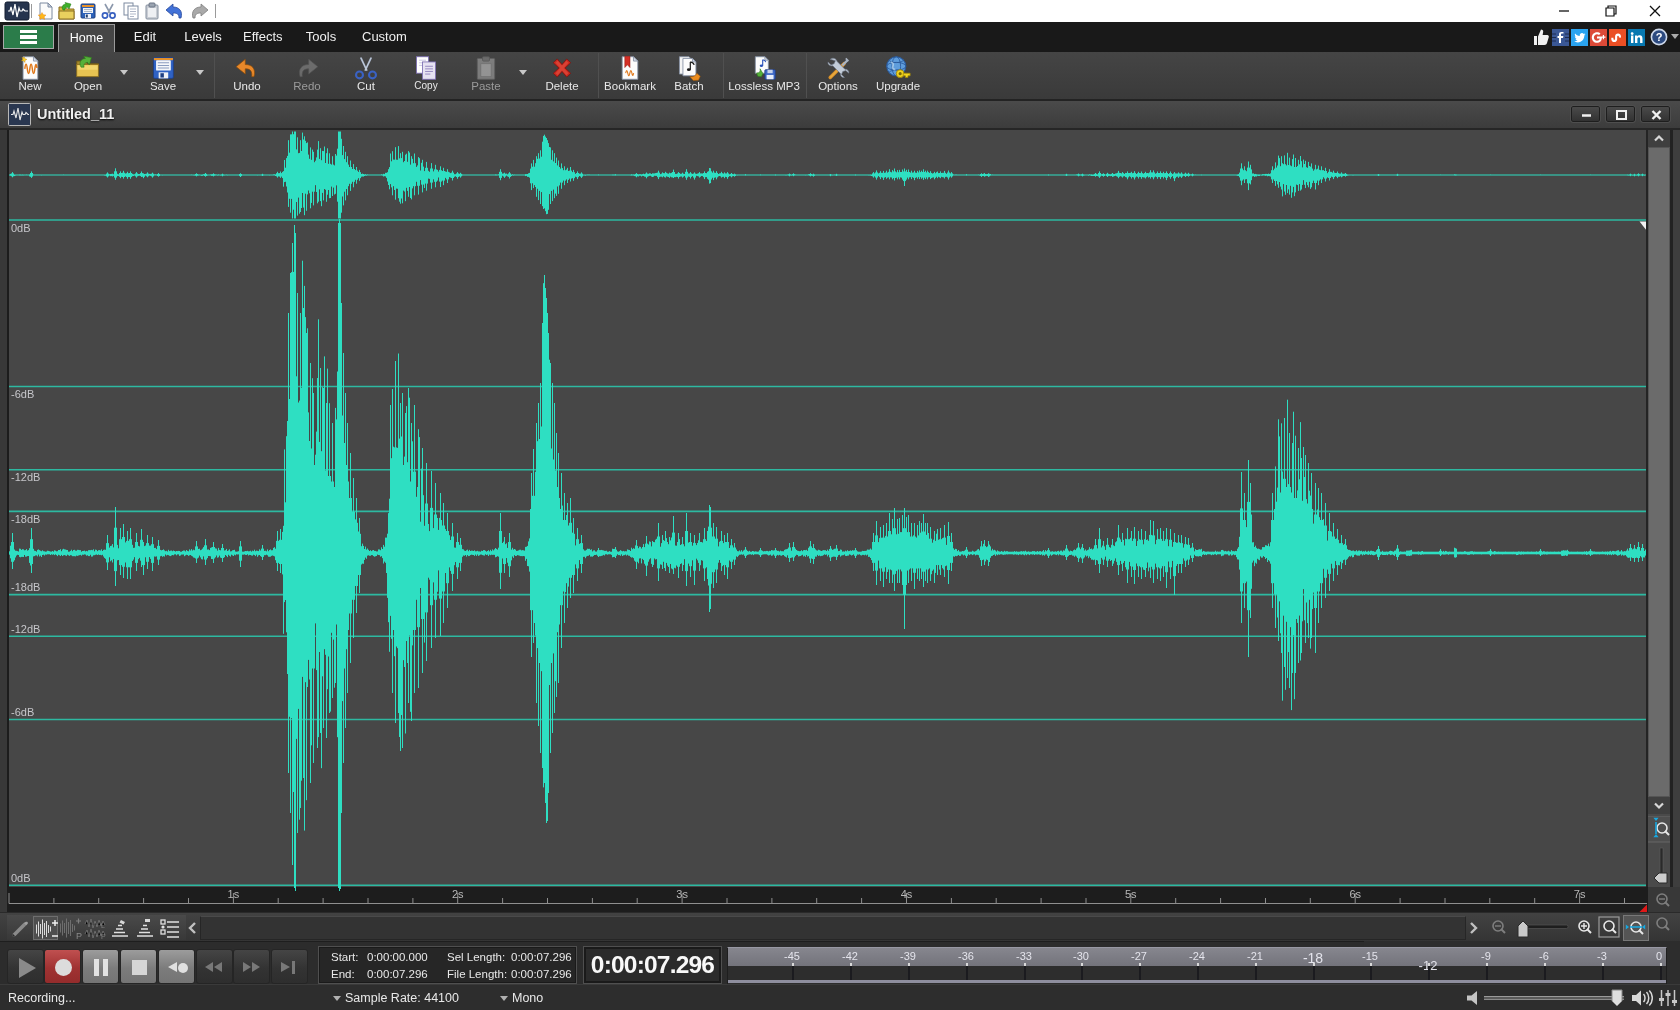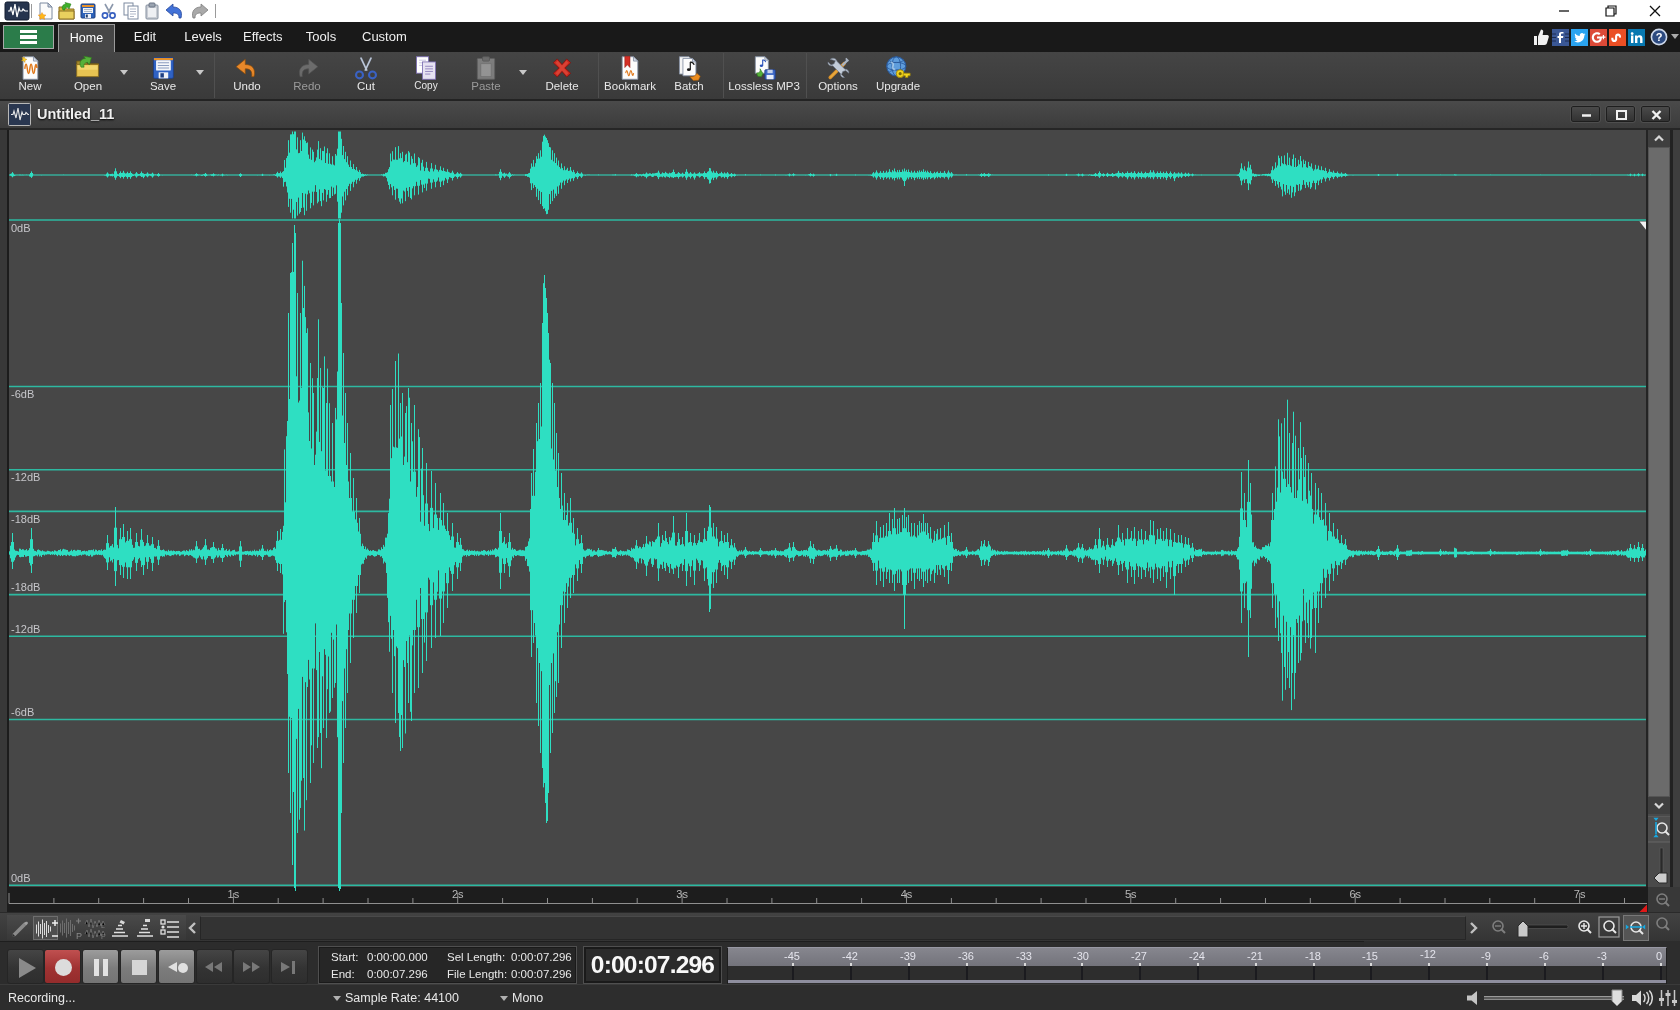--- a/index.html
+++ b/index.html
@@ -447,27 +447,27 @@
       <div class="abs" style="left:932px;top:18px;width:1.5px;height:14px;background:#1b1b1f"></div>
       <div class="abs" style="left:859px;top:2px;width:30px;text-align:center;font-size:11px;color:#e4e4ec">-3</div>
       <div class="abs" style="left:874px;top:15px;width:1.5px;height:3px;background:#d8d8d8"></div>
       <div class="abs" style="left:874px;top:18px;width:1.5px;height:14px;background:#1b1b1f"></div>
       <div class="abs" style="left:801px;top:2px;width:30px;text-align:center;font-size:11px;color:#e4e4ec">-6</div>
       <div class="abs" style="left:816px;top:15px;width:1.5px;height:3px;background:#d8d8d8"></div>
       <div class="abs" style="left:816px;top:18px;width:1.5px;height:14px;background:#1b1b1f"></div>
       <div class="abs" style="left:743px;top:2px;width:30px;text-align:center;font-size:11px;color:#e4e4ec">-9</div>
       <div class="abs" style="left:758px;top:15px;width:1.5px;height:3px;background:#d8d8d8"></div>
       <div class="abs" style="left:758px;top:18px;width:1.5px;height:14px;background:#1b1b1f"></div>
-      <div class="abs" style="left:685px;top:0;width:30px;text-align:center;font-size:11px;color:#e4e4ec">-12</div>
+      <div class="abs" style="left:685px;top:10px;width:30px;text-align:center;font-size:13px;color:#e4e4ec">-12</div>
       <div class="abs" style="left:700px;top:15px;width:1.5px;height:3px;background:#d8d8d8"></div>
       <div class="abs" style="left:700px;top:18px;width:1.5px;height:14px;background:#1b1b1f"></div>
       <div class="abs" style="left:627px;top:2px;width:30px;text-align:center;font-size:11px;color:#e4e4ec">-15</div>
       <div class="abs" style="left:642px;top:15px;width:1.5px;height:3px;background:#d8d8d8"></div>
       <div class="abs" style="left:642px;top:18px;width:1.5px;height:14px;background:#1b1b1f"></div>
-      <div class="abs" style="left:570px;top:2px;width:30px;text-align:center;font-size:11px;color:#e4e4ec">-18</div>
+      <div class="abs" style="left:570px;top:2px;width:30px;text-align:center;font-size:14px;color:#e4e4ec">-18</div>
       <div class="abs" style="left:585px;top:15px;width:1.5px;height:3px;background:#d8d8d8"></div>
       <div class="abs" style="left:585px;top:18px;width:1.5px;height:14px;background:#1b1b1f"></div>
       <div class="abs" style="left:512px;top:2px;width:30px;text-align:center;font-size:11px;color:#e4e4ec">-21</div>
       <div class="abs" style="left:527px;top:15px;width:1.5px;height:3px;background:#d8d8d8"></div>
       <div class="abs" style="left:527px;top:18px;width:1.5px;height:14px;background:#1b1b1f"></div>
       <div class="abs" style="left:454px;top:2px;width:30px;text-align:center;font-size:11px;color:#e4e4ec">-24</div>
       <div class="abs" style="left:469px;top:15px;width:1.5px;height:3px;background:#d8d8d8"></div>
       <div class="abs" style="left:469px;top:18px;width:1.5px;height:14px;background:#1b1b1f"></div>
       <div class="abs" style="left:396px;top:2px;width:30px;text-align:center;font-size:11px;color:#e4e4ec">-27</div>
       <div class="abs" style="left:411px;top:15px;width:1.5px;height:3px;background:#d8d8d8"></div>

